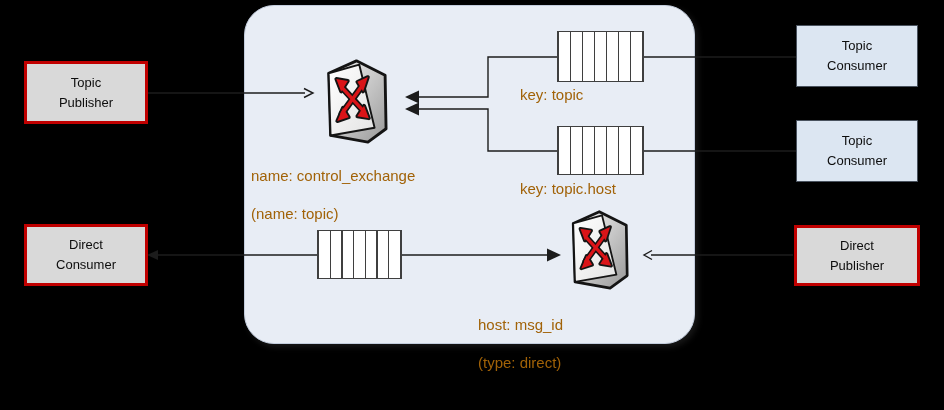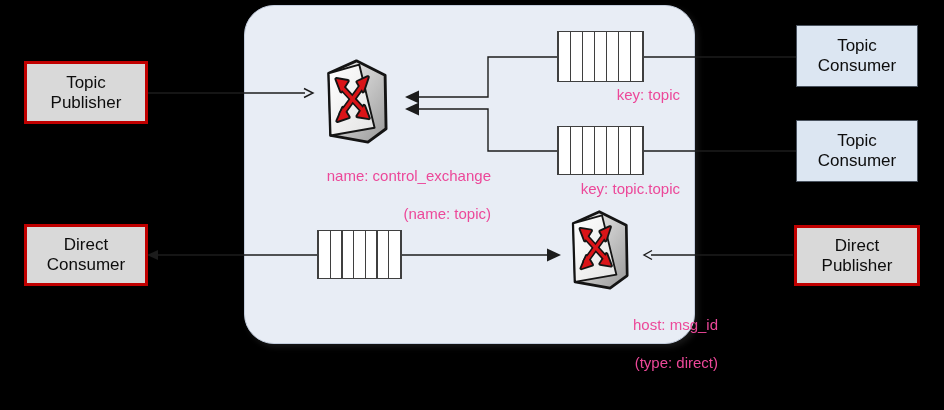--- a/index.html
+++ b/index.html
@@ -12,34 +12,34 @@
   .broker{
     position:absolute;left:244px;top:5px;width:449px;height:337px;
     background:var(--container-fill,#e8edf5);
     border:1px solid #c3cddd;border-radius:30px;z-index:1;
     box-shadow:3px 3px 6px rgba(40,40,40,.6);
   }
   svg.wires{position:absolute;left:0;top:0;z-index:2;}
   .nodebox{
     position:absolute;z-index:3;box-sizing:border-box;
     display:flex;align-items:center;justify-content:center;
-    text-align:center;font-size:17px;line-height:20px;color:#0d0d0d;
+    text-align:center;font-size:13px;line-height:20px;color:#0d0d0d;
     white-space:pre-line;
   }
   .endpoint{background:var(--gray-fill,#d9d9d9);border:3px solid var(--red-border,#c00000);}
   .consumer{background:var(--consumer-fill,#dce6f2);border:1px solid #49525e;}
   .queue{
     position:absolute;z-index:3;box-sizing:border-box;
     border:1.4px solid #3f3f3f;
     background:repeating-linear-gradient(90deg,#3f3f3f 0 1.3px,#ffffff 1.3px 12px);
   }
   .queue.narrow{background:repeating-linear-gradient(90deg,#3f3f3f 0 1.3px,#ffffff 1.3px 11.7px);}
   .node-icon{position:absolute;z-index:3;overflow:visible;}
   .lbl{
-    position:absolute;z-index:3;text-align:right;color:#ec4899;
+    position:absolute;z-index:3;text-align:left;color:#a16207;
     font-size:15px;line-height:19px;white-space:pre-line;
   }
 </style>
 </head>
 <body>
 
 <div class="stage">
 
   <svg width="0" height="0" style="position:absolute" aria-hidden="true">
     <defs>
@@ -131,15 +131,15 @@
 
   <div class="lbl" style="left:251px;top:147px;width:240px">
     <div>name: control_exchange</div>
     <div>(name: topic)</div>
   </div>
   <div class="lbl" style="left:478px;top:296px;width:240px">
     <div>host: msg_id</div>
     <div>(type: direct)</div>
   </div>
   <div class="lbl" style="left:520px;top:85px;width:160px">key: topic</div>
-  <div class="lbl" style="left:520px;top:179px;width:160px">key: topic.topic</div>
+  <div class="lbl" style="left:520px;top:179px;width:160px">key: topic.host</div>
 
 </div>
 
 </body></html>

